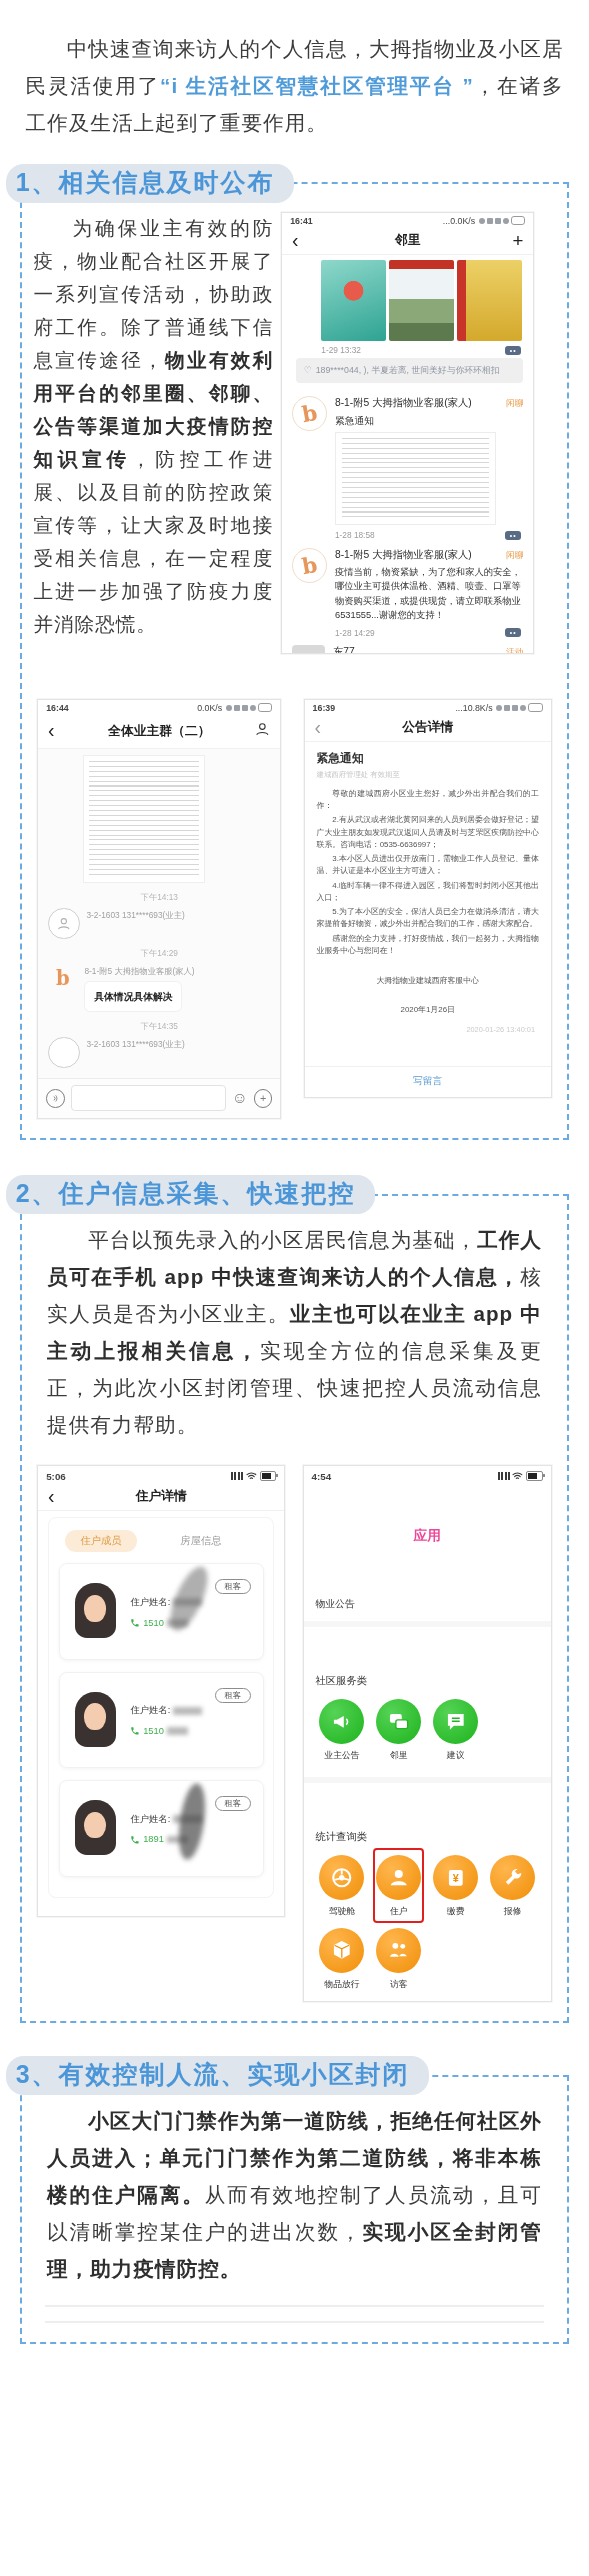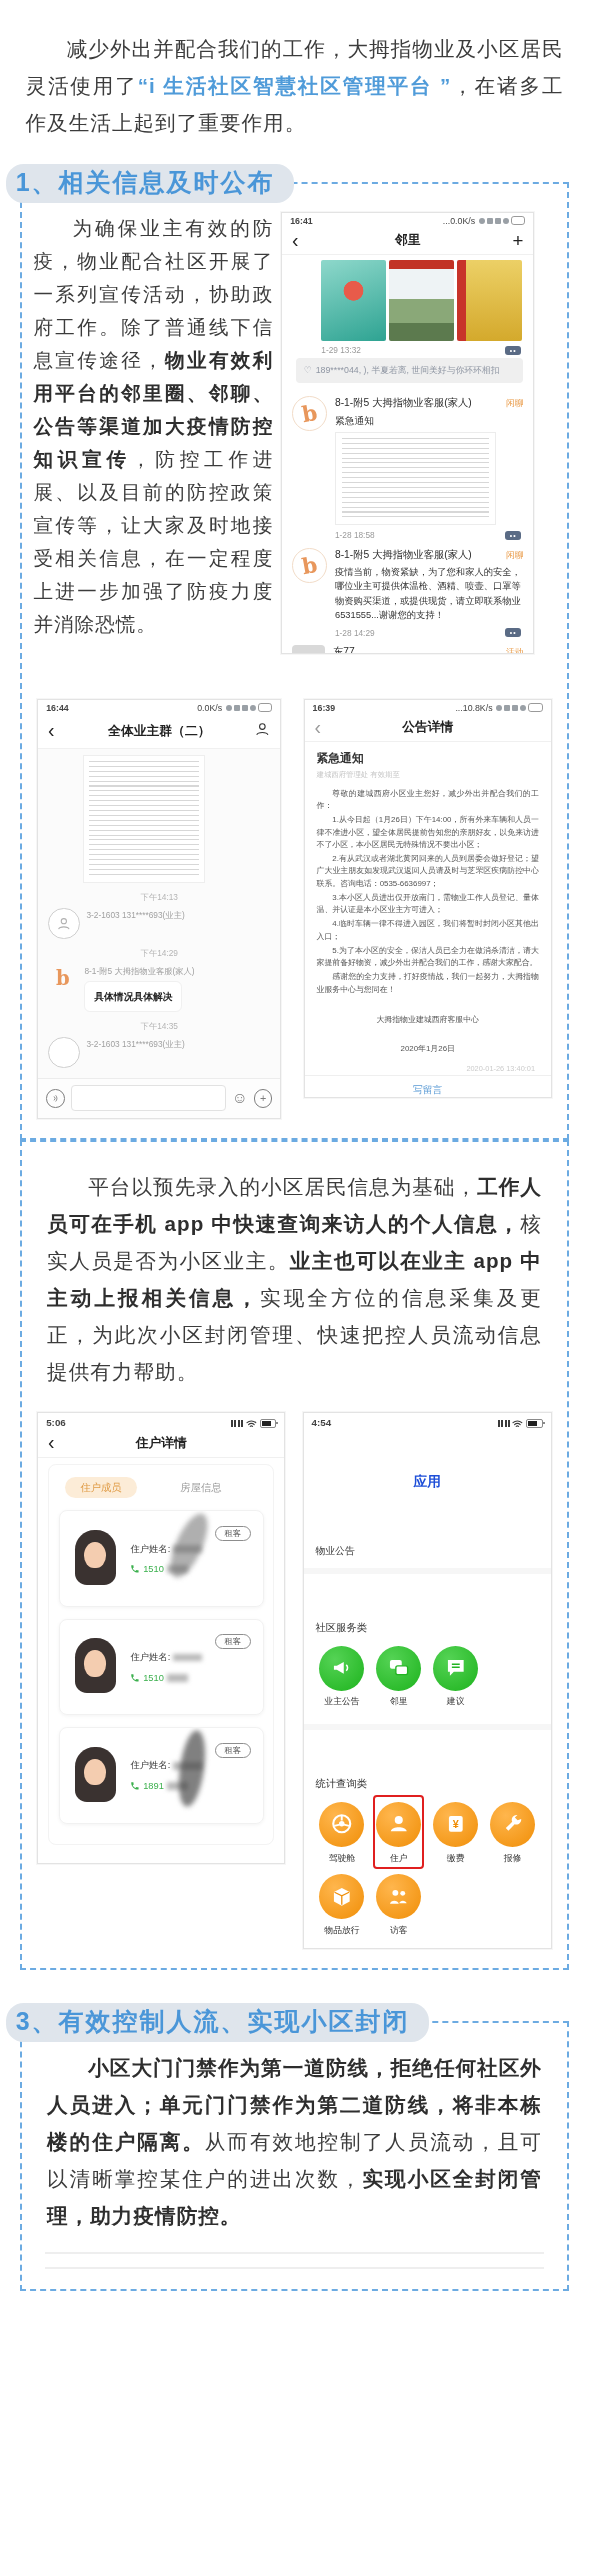--- a/index.html
+++ b/index.html
@@ -20,21 +20,21 @@
   .row1{display:flex;gap:7.9px;margin-top:7.9px;}
   .col-text{width:240px;font-size:19.6px;line-height:33px;letter-spacing:1px;
             text-indent:2em;text-align:justify;margin:0;}
   .wide-para{margin:5.9px 13.7px 0;font-size:20.6px;line-height:37px;letter-spacing:1px;
              text-indent:2em;text-align:justify;}
   .row-shots{display:flex;gap:11.8px;justify-content:space-between;margin-top:21.6px;
              padding:0 3.9px;align-items:flex-start;}
 
   
   .phone{background:#fff;border:1px solid #e3e3e3;box-shadow:0 0 0 1px #f6f6f6;flex-shrink:0;overflow:hidden;}
-  .pstat{display:flex;justify-content:space-between;align-items:flex-end;padding:2.9px 7.9px 1px;
+  .pstat{display:flex;justify-content:space-between;align-items:center;padding:2.9px 7.9px 1px;
          font-size:8.8px;color:#444;}
   .pstat .t{font-weight:bold;}
   .sics{display:inline-flex;gap:2px;align-items:center;margin-left:3.9px;}
   .sq{width:5.9px;height:5.9px;background:#9aa0a6;border-radius:1px;display:inline-block;}
   .rc{border-radius:50%;}
   .batt{width:12.8px;height:6.9px;border:1px solid #9a9a9a;border-radius:2.9px;display:inline-block;}
   .pnav{display:flex;align-items:center;padding:6.9px 9.8px;position:relative;border-bottom:1px solid #f0f0f0;}
   .back{font-size:19.6px;color:#222;line-height:13.7px;z-index:1;}
   .ptitle{position:absolute;left:0;right:0;text-align:center;font-size:12.8px;color:#222;font-weight:bold;}
   .pplus{margin-left:auto;font-size:18.7px;color:#222;line-height:13.7px;z-index:1;}
@@ -124,21 +124,21 @@
   .rphone{display:flex;align-items:center;gap:2.9px;color:#3cb04e;font-size:9.3px;margin-top:8.8px;}
   .rbadge{position:absolute;right:11.8px;top:14.7px;border:1px solid #8d8d8d;border-radius:9.8px;
           padding:1px 8.8px;font-size:8.3px;color:#555;background:#fff;}
   .blurbar{display:inline-block;width:29.5px;height:7.9px;background:#b9b9b9;filter:blur(2px);vertical-align:middle;}
   .smudge{position:absolute;filter:blur(2.9px);background:rgba(95,95,95,.5);border-radius:50%;}
   .sm1{width:25.5px;height:69px;left:116px;top:0;transform:rotate(24deg);}
   .sm3{width:23.6px;height:77px;left:120px;top:2px;transform:rotate(8deg);background:rgba(60,60,60,.65);}
 
   
   .p5{width:247px;height:535px;display:flex;flex-direction:column;gap:38px;}
-  .apptitle{text-align:center;font-size:13.7px;font-weight:bold;color:#1d4ed8;padding:5.9px 0 7.9px;}
+  .apptitle{text-align:center;font-size:13.7px;font-weight:bold;color:#ec4899;padding:5.9px 0 7.9px;}
   .toprow{padding:7.9px 11.8px 9.8px;font-size:9.8px;color:#333;border-bottom:6.9px solid #f6f6f6;}
   .group{padding:0 9.8px 5.9px;border-bottom:6.9px solid #f6f6f6;}
   .group.last{border-bottom:none;}
   .gtitle{font-size:10.3px;color:#333;padding:8.8px 2px 10.8px;}
   .grid{display:flex;flex-wrap:wrap;}
   .gitem{width:25%;display:flex;flex-direction:column;align-items:center;margin-bottom:9.8px;position:relative;}
   .gcircle{width:45px;height:45px;border-radius:50%;display:flex;align-items:center;justify-content:center;}
   .gc-green{background:radial-gradient(circle at 35% 30%,#55d355,#1db31d);}
   .gc-orange{background:radial-gradient(circle at 35% 30%,#ffb64d,#f08e07);}
   .gc-red{background:radial-gradient(circle at 35% 30%,#ff8a4d,#f2440d);}
@@ -193,21 +193,21 @@
            transform:rotate(-5deg);border-radius:2.9px;}
   .fence2{position:absolute;left:0;right:0;bottom:0;height:22%;
           background:repeating-linear-gradient(90deg,rgba(15,15,15,.85) 0 2.9px,transparent 2.9px 14.7px);
           border-top:2.9px solid #131313;}
 </style>
 </head>
 <body>
 
 <div class="page">
 
-  <p class="intro"><span>减少外出并配合我们的工作，大拇指物业及小区居民灵活使用了</span><a class="link" href="#">“i 生活社区智慧社区管理平台 ”</a><span>，在诸多工作及生活上起到了重要作用。</span></p>
+  <p class="intro"><span>中快速查询来访人的个人信息，大拇指物业及小区居民灵活使用了</span><a class="link" href="#">“i 生活社区智慧社区管理平台 ”</a><span>，在诸多工作及生活上起到了重要作用。</span></p>
 
   <section>
     <div class="sec-head">
       <span class="sec-title">1、相关信息及时公布</span>
     </div>
     <div class="sec-box">
       <div class="row1">
         <p class="col-text"><span>为确保业主有效的防疫，物业配合社区开展了一系列宣传活动，协助政府工作。除了普通线下信息宣传途径，</span><span class="b">物业有效利用平台的邻里圈、邻聊、公告等渠道加大疫情防控知识宣传</span><span>，防控工作进展、以及目前的防控政策宣传等，让大家及时地接受相关信息，在一定程度上进一步加强了防疫力度并消除恐慌。</span></p>
 
         <div class="phone p1">
@@ -388,37 +388,39 @@
             </span>
           </div>
           <div class="pnav">
             <span class="back" style="color:#9a9a9a;">‹</span>
             <span class="ptitle">公告详情</span>
           </div>
           <div class="nbody">
             <div class="ntitle">紧急通知</div>
             <div class="nmeta">建城西府管理处 有效期至</div>
             <p class="np">尊敬的建城西府小区业主您好，减少外出并配合我们的工作：</p>
-            <p class="np">1.从今日起（1月26日）下午14:00，所有外来车辆和人员一律不准进小区，望全体居民提前告知您的亲朋好友，以免来访进不了小区，本小区居民无特殊情况不要出小区；</p>
             <p class="np">2.有从武汉或者湖北黄冈回来的人员到居委会做好登记；望广大业主朋友如发现武汉返回人员请及时与芝罘区疾病防控中心联系。咨询电话：0535-6636997；</p>
             <p class="np">3.本小区人员进出仅开放南门，需物业工作人员登记、量体温、并认证是本小区业主方可进入；</p>
             <p class="np">4.临时车辆一律不得进入园区，我们将暂时封闭小区其他出入口；</p>
             <p class="np">5.为了本小区的安全，保洁人员已全力在做消杀清洁，请大家提前备好物资，减少外出并配合我们的工作，感谢大家配合。</p>
             <p class="np">感谢您的全力支持，打好疫情战，我们一起努力，大拇指物业服务中心与您同在！</p>
             <div class="nsign">大拇指物业建城西府客服中心</div>
             <div class="nsign">2020年1月26日</div>
             <div class="nstamp">2020-01-26 13:40:01</div>
           </div>
           <div class="nfooter">写留言</div>
         </div>
       </div>
     </div>
   </section>
 
   <section>
+    <div class="sec-head" style="margin-top:35px;">
+      <span class="sec-title">2、住户信息采集、快速把控</span>
+    </div>
     <div class="sec-box">
       <p class="wide-para"><span>平台以预先录入的小区居民信息为基础，</span><span class="b">工作人员可在手机 app 中快速查询来访人的个人信息，</span><span>核实人员是否为小区业主。</span><span class="b">业主也可以在业主 app 中主动上报相关信息，</span><span>实现全方位的信息采集及更正，为此次小区封闭管理、快速把控人员流动信息提供有力帮助。</span></p>
 
       <div class="row-shots">
 
         <div class="phone p4">
           <div class="pstat" style="padding-top:4.9px;">
             <span class="t" style="font-size:9.8px;">5:06</span>
             <span class="ios-right">
               <i class="bars"></i>

